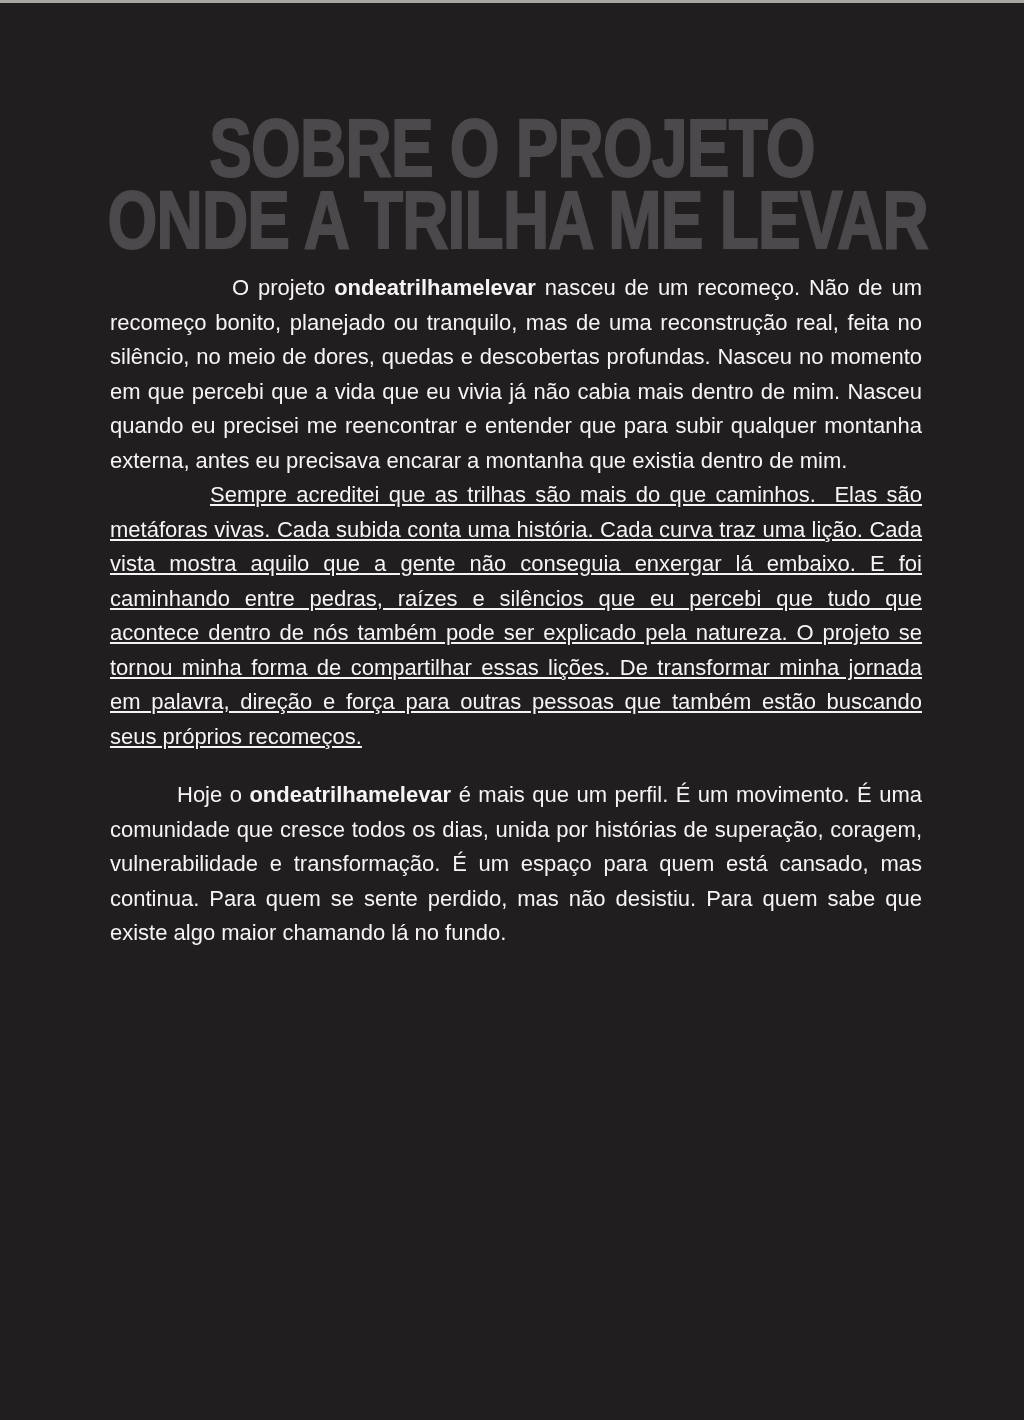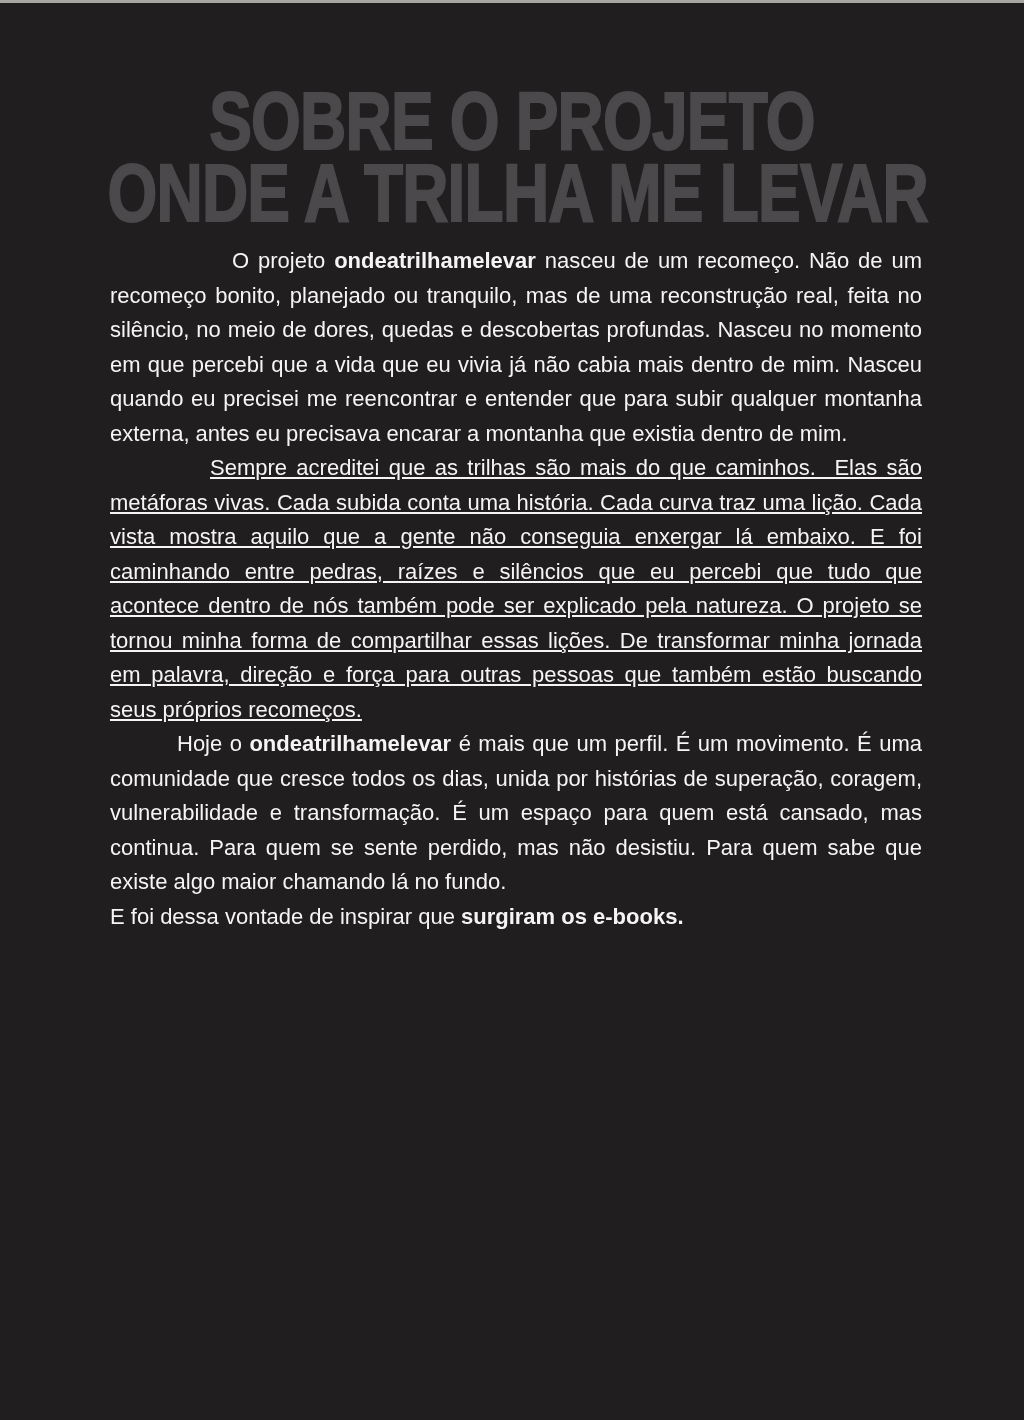--- a/index.html
+++ b/index.html
@@ -14,21 +14,21 @@
     position:relative;
     width:1024px;
     height:1420px;
     margin:0 auto;
     background:var(--bg);
     border-top:3px solid var(--top-line);
     box-sizing:border-box;
     overflow:hidden;
   }
   .title{
-    padding-top:82px;
+    padding-top:109px;
     text-align:center;
     color:var(--title);
     font-weight:700;
     font-size:81px;
     line-height:72px;
     letter-spacing:-1px;
   }
   .title-line{
     display:block;
     white-space:nowrap;
@@ -40,31 +40,30 @@
     margin:15px auto 0 110px;
     width:812px;
     color:var(--text);
     font-size:22px;
     line-height:34.5px;
     text-align:justify;
   }
   .body-text p{margin:0;padding:0;}
   p.indent-1{text-indent:122px;}
   p.indent-2{text-indent:100px;text-decoration:underline;}
-  p.indent-3{text-indent:67px;}
+  p.indent-3{text-indent:67px;margin-top:24px;}
   p.indent-4{text-indent:0;}
   .body-text strong{font-weight:700;}
 </style>
 </head>
 <body>
 
 <div class="page">
   <header class="title">
     <span class="title-line">SOBRE O PROJETO</span>
     <span class="title-line">ONDE A TRILHA ME LEVAR</span>
   </header>
   <main class="body-text">
       <p class="para indent-1"><span>O projeto </span><strong>ondeatrilhamelevar</strong><span> nasceu de um recomeço. Não de um recomeço bonito, planejado ou tranquilo, mas de uma reconstrução real, feita no silêncio, no meio de dores, quedas e descobertas profundas. Nasceu no momento em que percebi que a vida que eu vivia já não cabia mais dentro de mim. Nasceu quando eu precisei me reencontrar e entender que para subir qualquer montanha externa, antes eu precisava encarar a montanha que existia dentro de mim.</span></p>
       <p class="para indent-2"><span>Sempre acreditei que as trilhas são mais do que caminhos.&nbsp; Elas são metáforas vivas. Cada subida conta uma história. Cada curva traz uma lição. Cada vista mostra aquilo que a gente não conseguia enxergar lá embaixo. E foi caminhando entre pedras, raízes e silêncios que eu percebi que tudo que acontece dentro de nós também pode ser explicado pela natureza. O projeto se tornou minha forma de compartilhar essas lições. De transformar minha jornada em palavra, direção e força para outras pessoas que também estão buscando seus próprios recomeços.</span></p>
       <p class="para indent-3"><span>Hoje o </span><strong>ondeatrilhamelevar</strong><span> é mais que um perfil. É um movimento. É uma comunidade que cresce todos os dias, unida por histórias de superação, coragem, vulnerabilidade e transformação. É um espaço para quem está cansado, mas continua. Para quem se sente perdido, mas não desistiu. Para quem sabe que existe algo maior chamando lá no fundo.</span></p>
-      <p class="para indent-4"><span>E foi dessa vontade de inspirar que </span><strong>surgiram os e-books.</strong></p>
     </main>
 </div>
 
 </body></html>

